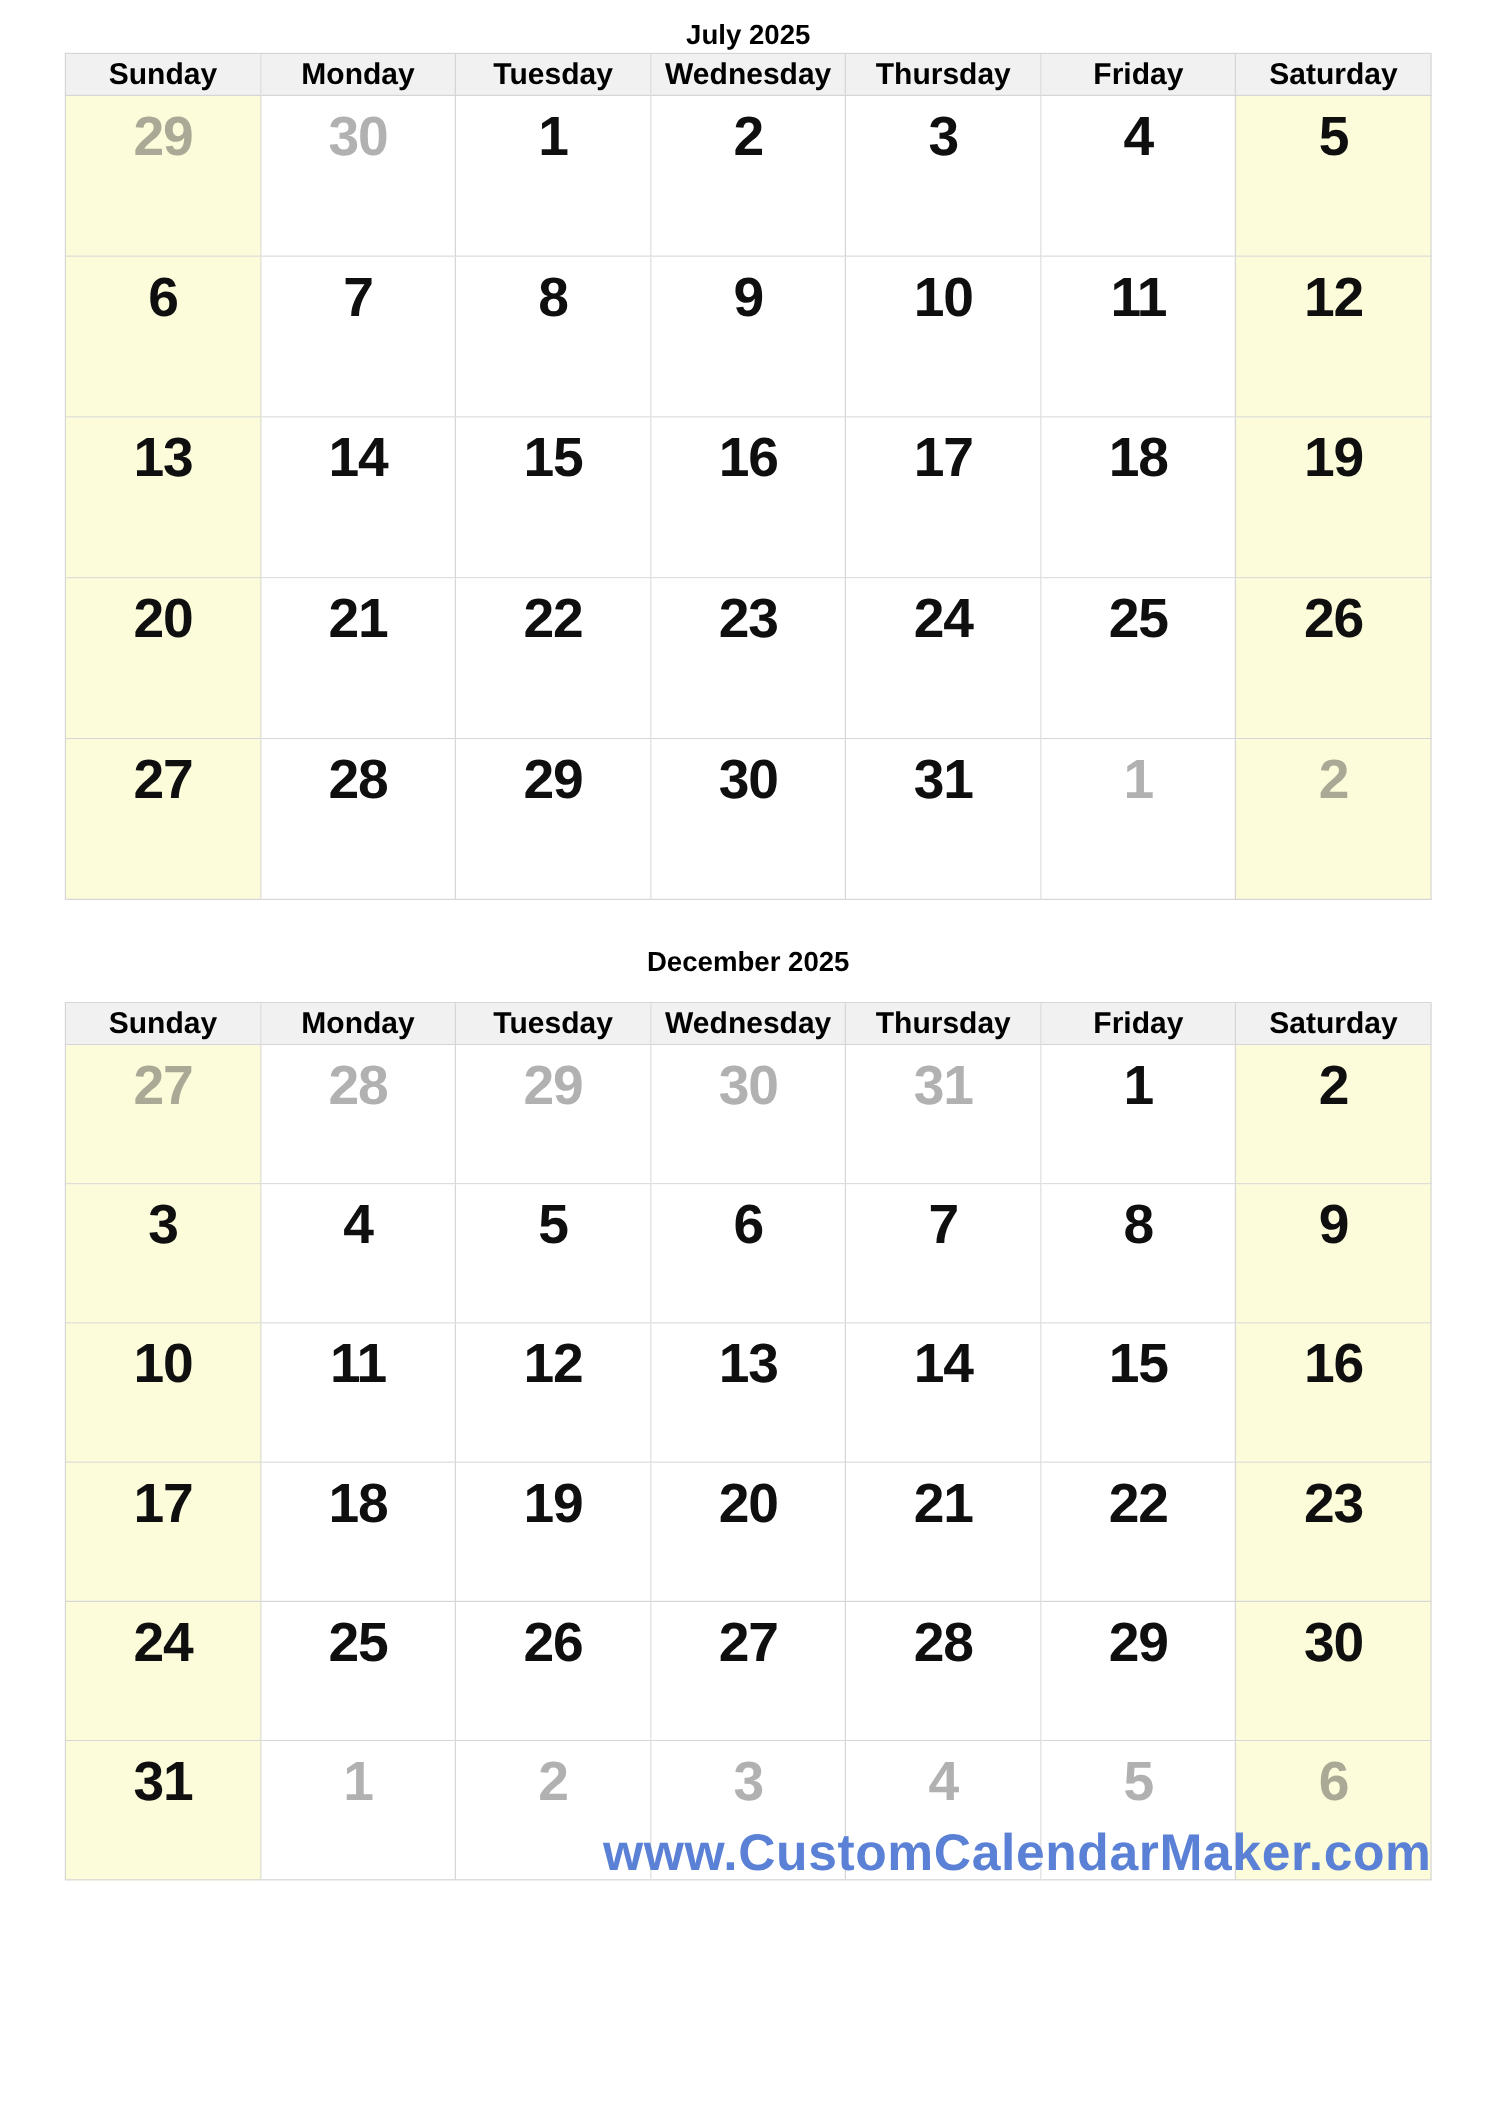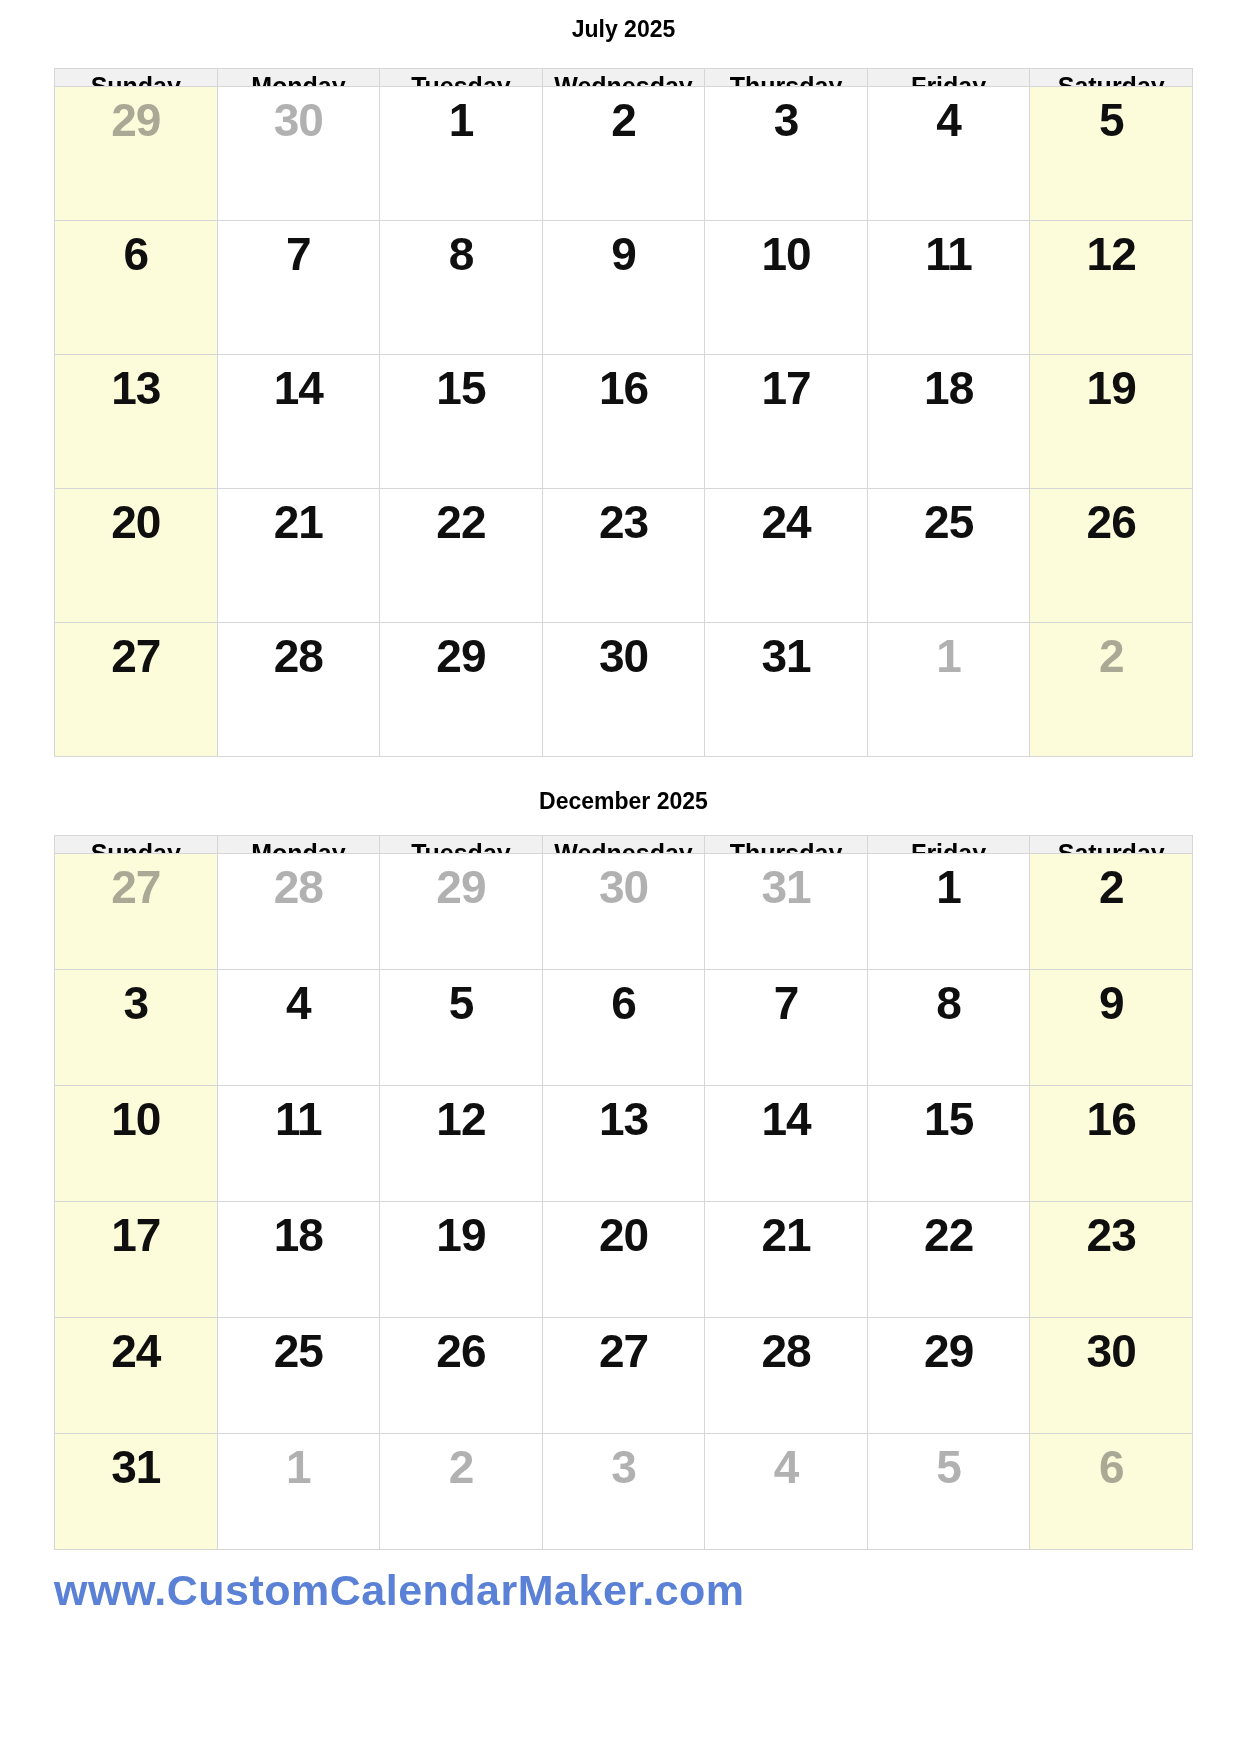--- a/index.html
+++ b/index.html
@@ -21,31 +21,31 @@
     overflow:hidden;
   }
   .month{position:absolute;left:54px;width:1139px;}
   .month-july{top:14px;}
   .month-august{top:786px;}
   .month-title{
     height:30px;line-height:30px;
     text-align:center;
     font-size:23px;font-weight:bold;color:#000;
   }
-  .month-july .month-title{margin-bottom:24px;}
+  .month-july .month-title{}
   .month-august .month-title{margin-bottom:19px;}
   .cal-grid{
     display:grid;
     grid-template-columns:repeat(7,1fr);
     border-top:1px solid var(--border);
     border-left:1px solid var(--border);
     width:100%;
   }
   .hcell{
-    height:18px;line-height:34px;
+    height:35px;line-height:34px;
     text-align:center;
     font-size:25px;font-weight:bold;color:#000;
     background:var(--header-bg);
     border-right:1px solid var(--border);
     border-bottom:1px solid var(--border);
     overflow:hidden;
   }
   .cell{
     height:var(--rowh);
     text-align:center;
@@ -62,22 +62,22 @@
     font-size:46px;
     font-weight:bold;
     line-height:1;
     letter-spacing:-1px;
     color:var(--day-color);
   }
   .cell.muted .num{color:var(--muted-color);}
   .cell.muted.weekend .num{color:var(--muted-weekend-color);}
   .footer{
     position:absolute;
-    left:54px;width:1139px;top:1566px;
-    text-align:left;
+    left:54px;width:1139px;top:1520px;
+    text-align:right;
   }
   .footer-url{
     display:inline-block;
     font-size:43px;
     font-weight:bold;
     color:var(--url-color);
     letter-spacing:0.5px;
     text-decoration:none;
   }
 </style>

